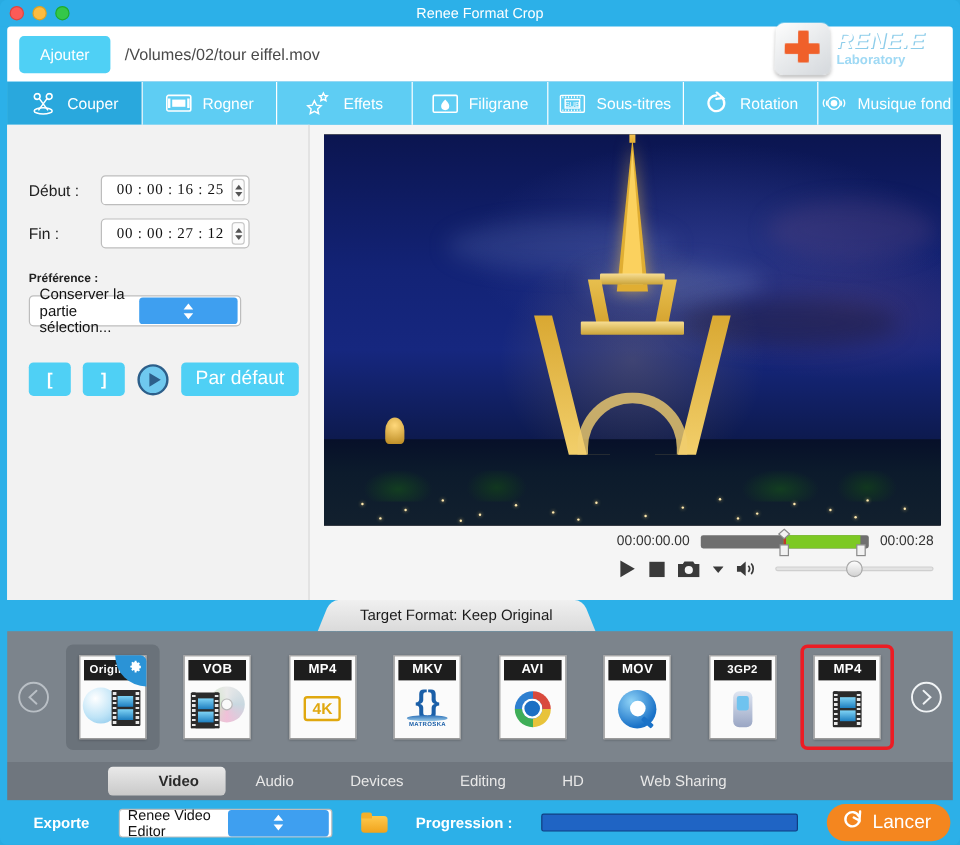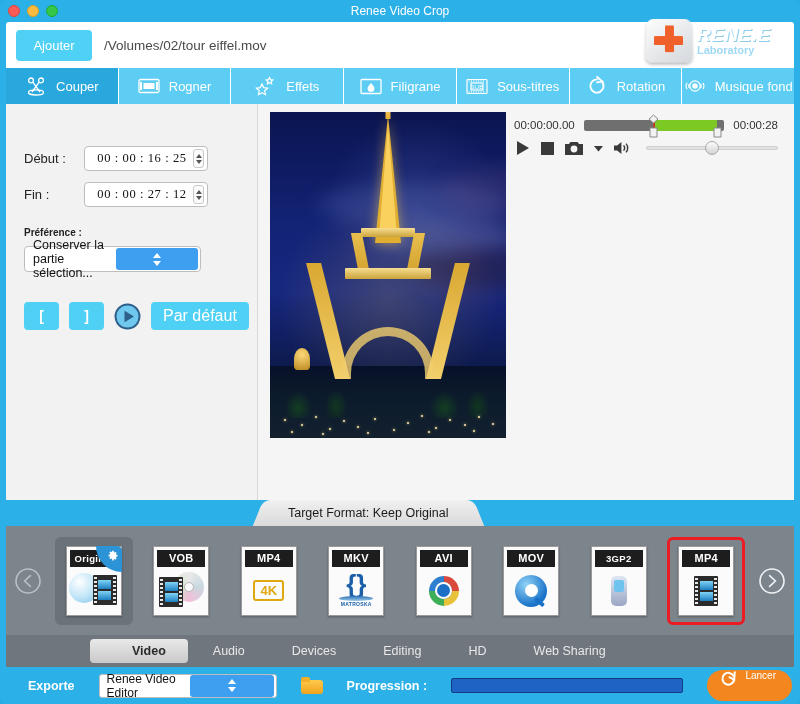--- a/index.html
+++ b/index.html
@@ -92,21 +92,21 @@
   .btn-row { display:flex; align-items:center; gap:10px; margin-top:30px; }
   .mk-btn { width:35px; height:28px; background:#4fd0f5; border-radius:4px;
             color:#fff; font-size:14px; font-weight:bold; display:flex;
             align-items:center; justify-content:center; cursor:pointer; }
   .play-circ { width:27px; height:27px; cursor:pointer; }
   .def-btn { height:28px; padding:0 12px; background:#4fd0f5; border-radius:4px;
              color:#fff; font-size:16px; display:flex; align-items:center;
              justify-content:center; cursor:pointer; }
 
   
-  .preview { flex:1; padding:8px 10px 0 12px; display:flex; flex-direction:row; }
+  .preview { flex:1; padding:8px 10px 0 12px; display:flex; flex-direction:column;align-items:flex-end; }
   .vid { position:relative; width:100%; height:326px; background:#000;
          overflow:hidden; }
   .sky { position:absolute; inset:0;
      background:
        radial-gradient(ellipse 55% 40% at 62% 30%, rgba(60,70,150,.55), transparent 70%),
        radial-gradient(ellipse 40% 25% at 85% 45%, rgba(90,60,110,.45), transparent 70%),
        linear-gradient(#0b1550 0%, #132376 35%, #16277f 55%, #0d1a4e 78%, #050a1e 100%);
   }
   .cloud{position:absolute;border-radius:50%;filter:blur(9px);}
   .c1{left:20%;top:22%;width:190px;height:42px;background:rgba(120,140,200,.20);}
@@ -173,21 +173,21 @@
              padding-left:2px; }
   .ic-btn{cursor:pointer;display:flex;align-items:center;}
   .vol-track{width:132px;height:4px;background:#e3e3e3;border:1px solid #cfcfcf;
      border-radius:2px;position:relative;margin-left:4px;cursor:pointer;}
   .vol-knob{position:absolute;left:50%;top:50%;transform:translate(-50%,-50%);
      width:14px;height:14px;border-radius:50%;
      background:linear-gradient(#fdfdfd,#d2d2d2);border:1px solid #a8a8a8;}
 
   
   .fmt-tabhead { position:absolute; left:6px; top:500px; width:788px; height:26px; }
-  .fmt-tab { position:absolute; left:262px; top:0; height:26px; padding:0 20px;
+  .fmt-tab { position:absolute; left:274px; top:0; height:26px; padding:0 20px;
              background:linear-gradient(#f0f0f0,#dadada);
              border-radius:9px 9px 0 0; display:flex; align-items:center;
              font-size:12.5px; color:#1a1a1a; }
   .fmt-tab:before,.fmt-tab:after{content:"";position:absolute;bottom:0;
      width:16px;height:26px;background:inherit;}
   .fmt-tab:before{left:-10px;transform:skewX(-22deg);border-radius:7px 0 0 0;}
   .fmt-tab:after{right:-10px;transform:skewX(22deg);border-radius:0 7px 0 0;}
   .fmt-body { position:absolute; left:6px; top:526px; width:788px; height:109px;
               background:#7c848c; display:flex; align-items:center; }
   .nav-arrow { width:44px; display:flex; align-items:center; justify-content:center;
@@ -271,35 +271,35 @@
   .exp-sel span { flex:1; font-size:12px; color:#111; }
   .folder { width:22px; height:17px; position:relative; cursor:pointer; }
   .folder:before{content:"";position:absolute;left:0;top:3px;width:22px;height:14px;
      background:linear-gradient(#ffc94d,#f0a31c);border-radius:2px 3px 3px 3px;}
   .folder:after{content:"";position:absolute;left:0;top:0;width:9px;height:5px;
      background:#f5b02b;border-radius:2px 2px 0 0;}
   .prog-lab { font-size:12.5px; color:#fff; font-weight:bold; }
   .prog-track { flex:1; height:15px; background:#1f64c4;
      border:1px solid #0f3d80; border-radius:2px; }
   .lancer { height:31px; padding:0 16px 0 12px; background:#f4861f;
-     border-radius:16px; display:flex; align-items:flex-start; gap:7px;
-     color:#fff; font-size:10px; cursor:pointer; }
+     border-radius:16px; display:flex; align-items:center; gap:7px;
+     color:#fff; font-size:16px; cursor:pointer; }
 </style>
 </head>
 <body>
 
 <div class="app">
 
   <div class="titlebar">
     <div class="lights">
       <div class="light l-red"></div>
       <div class="light l-yel"></div>
       <div class="light l-grn"></div>
     </div>
-    <div class="win-title">Renee Video Crop</div>
+    <div class="win-title">Renee Format Crop</div>
   </div>
 
   <div class="pathbar">
     <div class="add-btn">Ajouter</div>
     <div class="path-text">/Volumes/02/tour eiffel.mov</div>
     <div class="logo">
       <div class="logo-cross"></div>
       <div class="logo-txt">
         <div class="logo-main">RENE.E</div>
         <div class="logo-sub">Laboratory</div>

